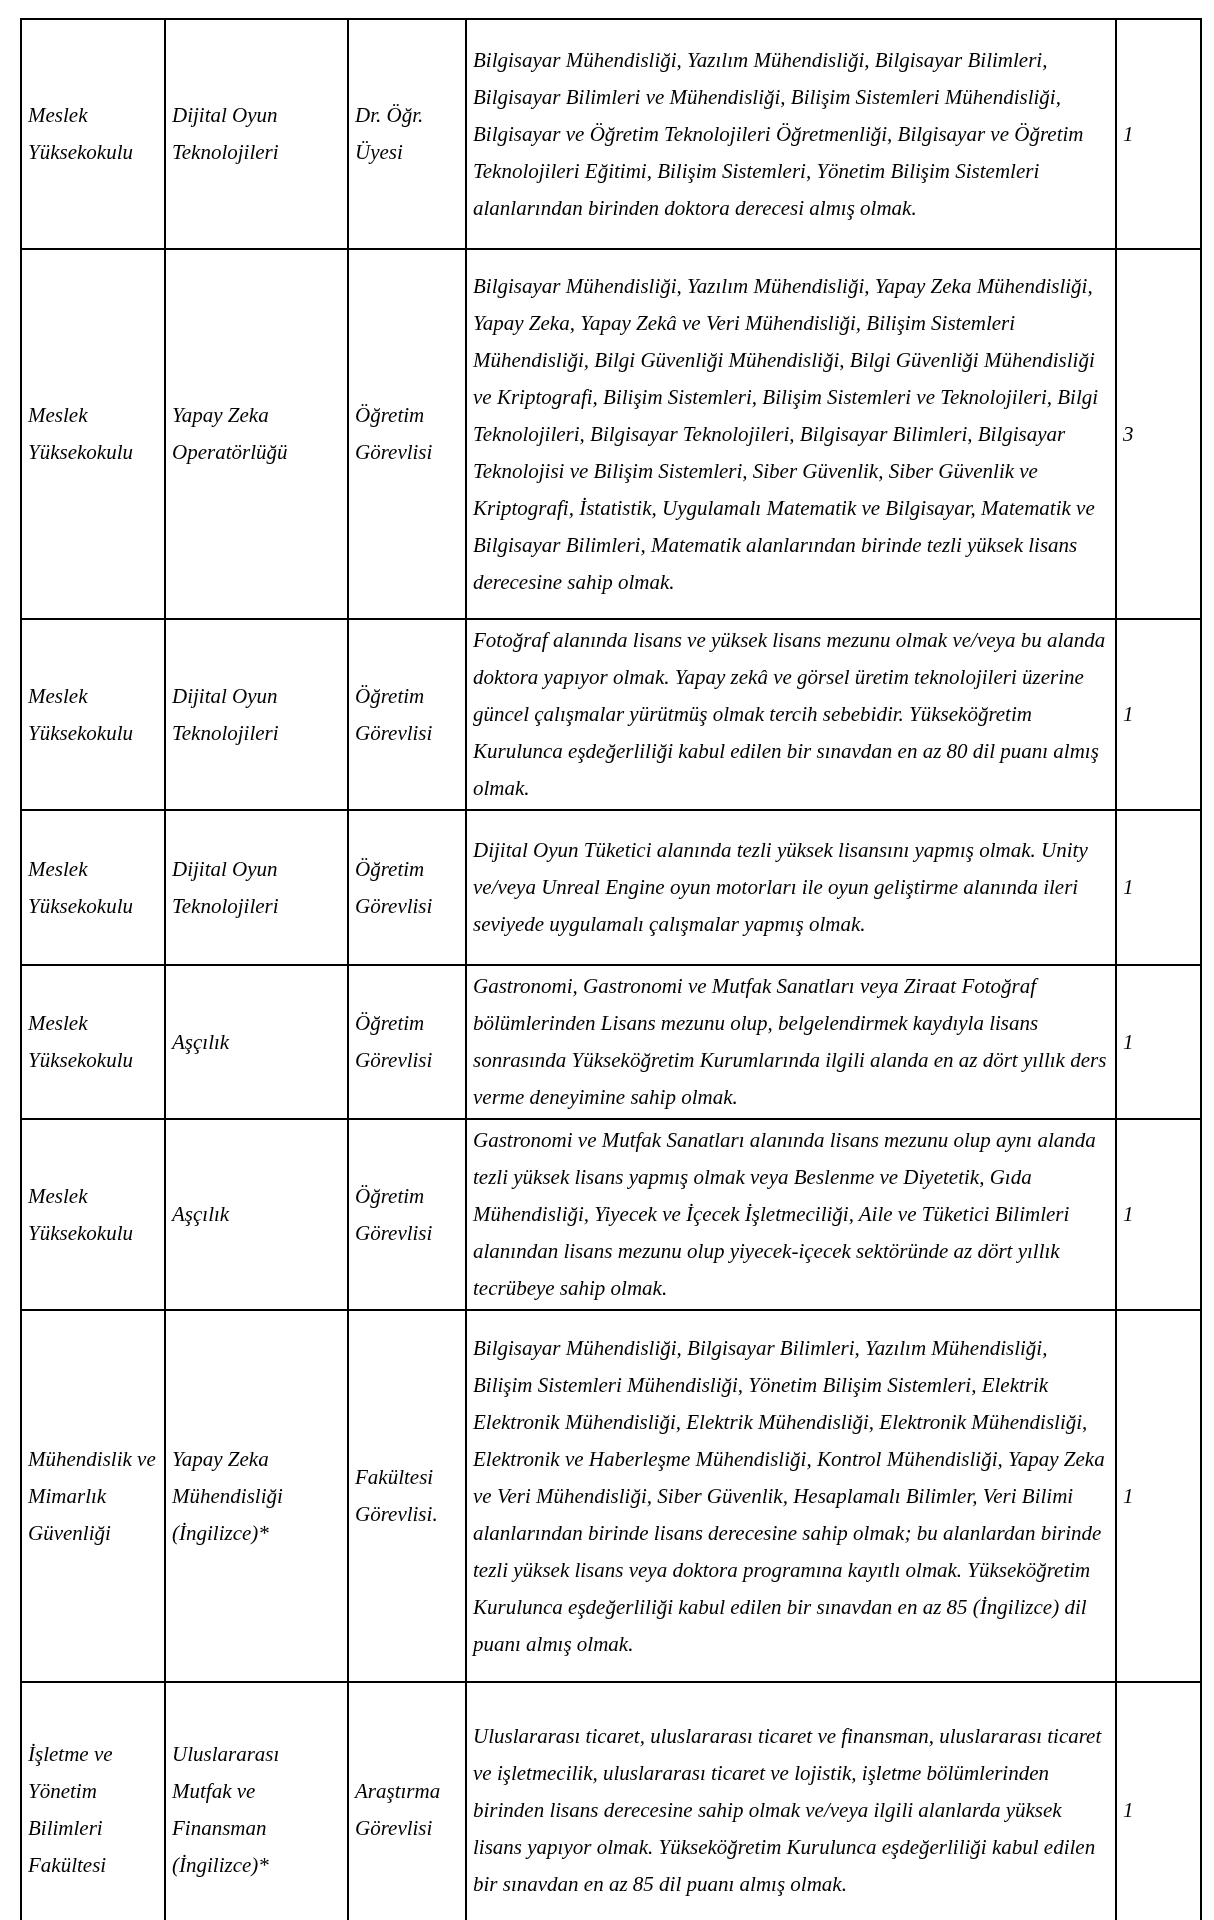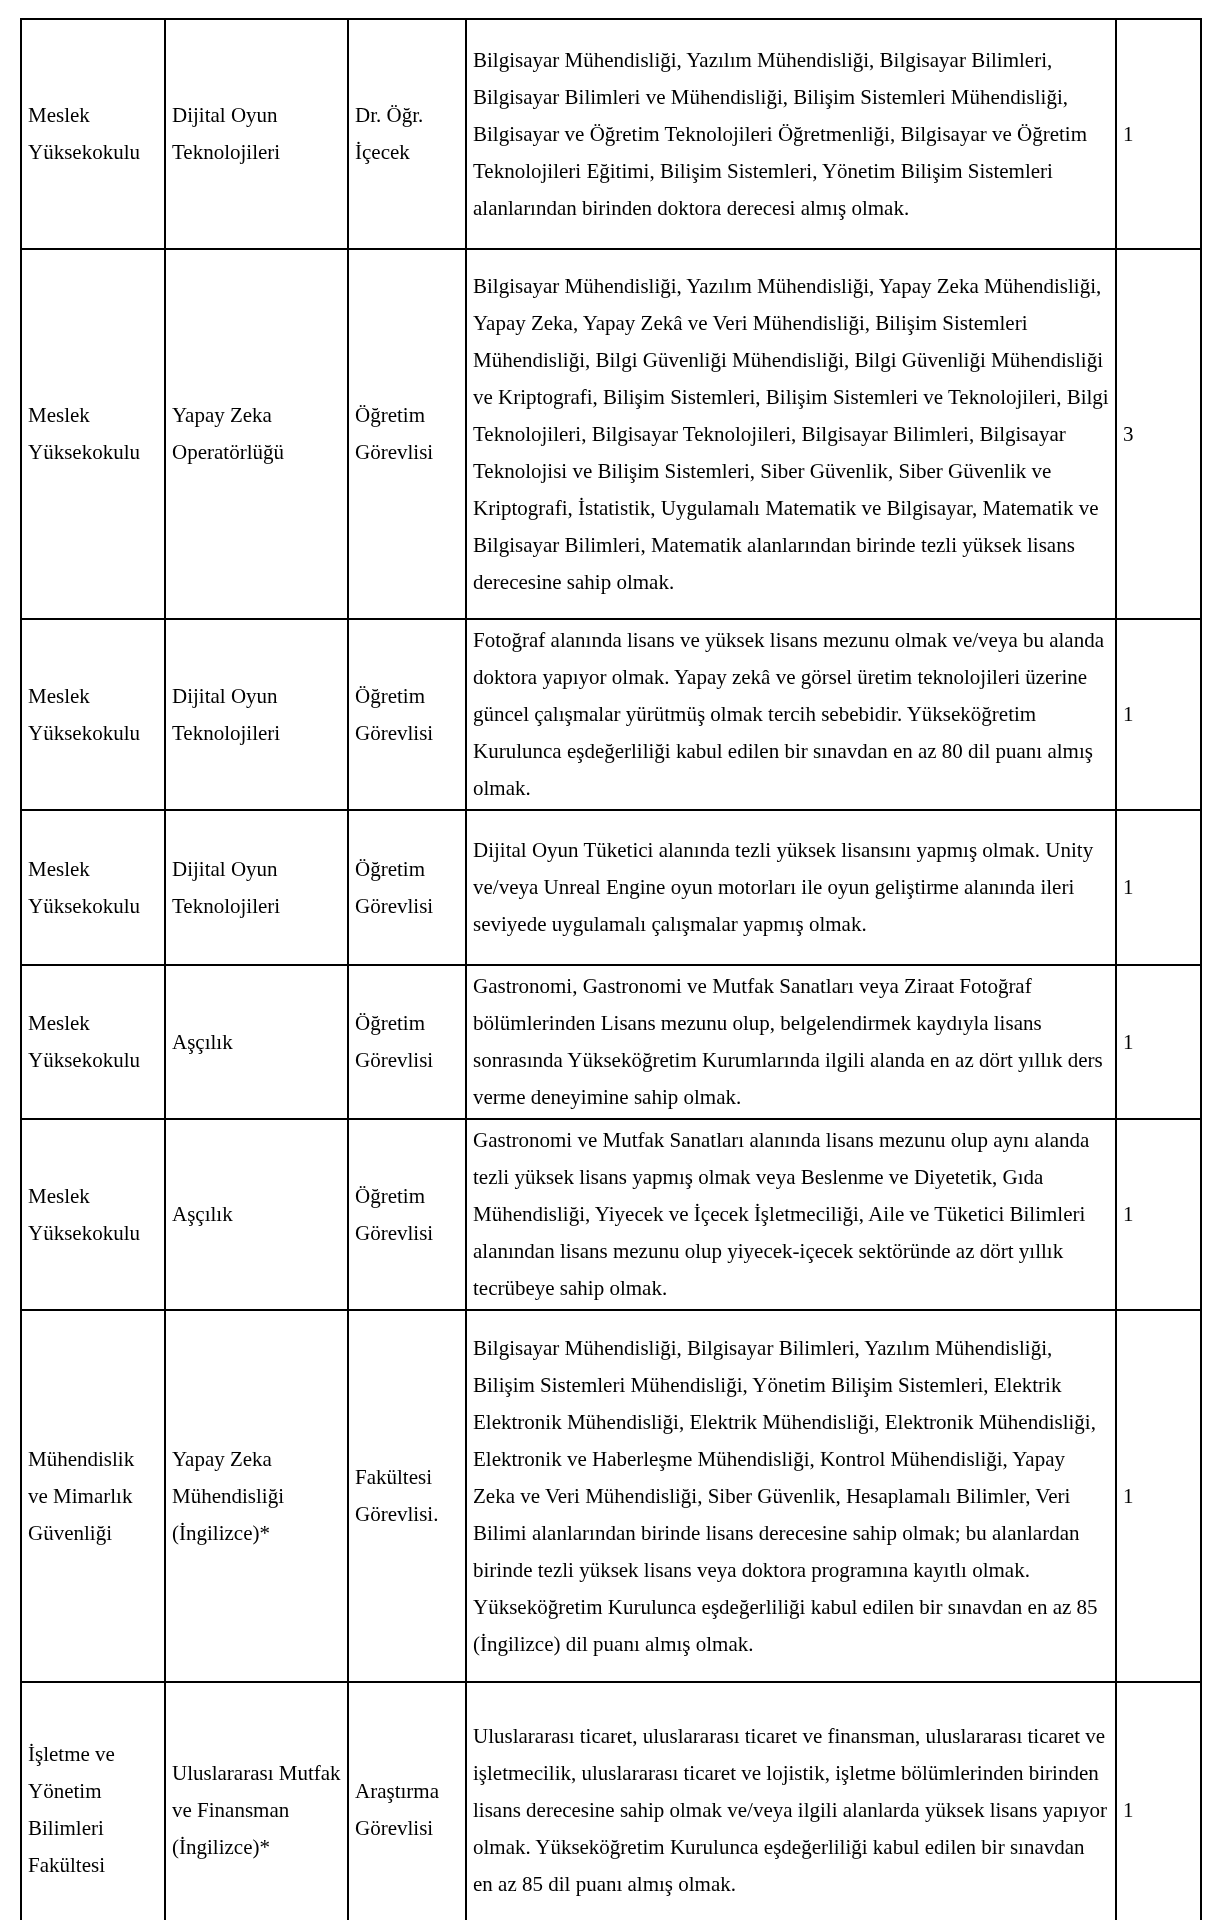--- a/index.html
+++ b/index.html
@@ -19,20 +19,21 @@
     border-collapse: collapse;
     table-layout: fixed;
   }
   table.positions td {
     border: 2px solid #000000;
     vertical-align: middle;
     font-size: 21px;
     line-height: 37px;
     padding: 2px 6px;
     word-wrap: break-word;
+    font-style: italic;
   }
   td.req-cell { padding-right: 4px; }
   td.count-cell { padding-left: 10px; padding-right: 2px; }
   tr.row-1 { height: 230px; }
   tr.row-2 { height: 370px; }
   tr.row-3 { height: 187px; }
   tr.row-4 { height: 155px; }
   tr.row-5 { height: 148px; }
   tr.row-6 { height: 185px; }
   tr.row-7 { height: 372px; }
@@ -47,21 +48,21 @@
       <col style="width:144px">
       <col style="width:183px">
       <col style="width:118px">
       <col style="width:650px">
       <col style="width:85px">
     </colgroup>
     <tbody>
       <tr class="row-1">
         <td>Meslek Yüksekokulu</td>
         <td>Dijital Oyun Teknolojileri</td>
-        <td>Dr. Öğr. İçecek</td>
+        <td>Dr. Öğr. Üyesi</td>
         <td class="req-cell">Bilgisayar Mühendisliği, Yazılım Mühendisliği, Bilgisayar Bilimleri, Bilgisayar Bilimleri ve Mühendisliği, Bilişim Sistemleri Mühendisliği, Bilgisayar ve Öğretim Teknolojileri Öğretmenliği, Bilgisayar ve Öğretim Teknolojileri Eğitimi, Bilişim Sistemleri, Yönetim Bilişim Sistemleri alanlarından birinden doktora derecesi almış olmak.</td>
         <td class="count-cell">1</td>
       </tr>
       <tr class="row-2">
         <td>Meslek Yüksekokulu</td>
         <td>Yapay Zeka Operatörlüğü</td>
         <td>Öğretim Görevlisi</td>
         <td class="req-cell">Bilgisayar Mühendisliği, Yazılım Mühendisliği, Yapay Zeka Mühendisliği, Yapay Zeka, Yapay Zekâ ve Veri Mühendisliği, Bilişim Sistemleri Mühendisliği, Bilgi Güvenliği Mühendisliği, Bilgi Güvenliği Mühendisliği ve Kriptografi, Bilişim Sistemleri, Bilişim Sistemleri ve Teknolojileri, Bilgi Teknolojileri, Bilgisayar Teknolojileri, Bilgisayar Bilimleri, Bilgisayar Teknolojisi ve Bilişim Sistemleri, Siber Güvenlik, Siber Güvenlik ve Kriptografi, İstatistik, Uygulamalı Matematik ve Bilgisayar, Matematik ve Bilgisayar Bilimleri, Matematik alanlarından birinde tezli yüksek lisans derecesine sahip olmak.</td>
         <td class="count-cell">3</td>
       </tr>

